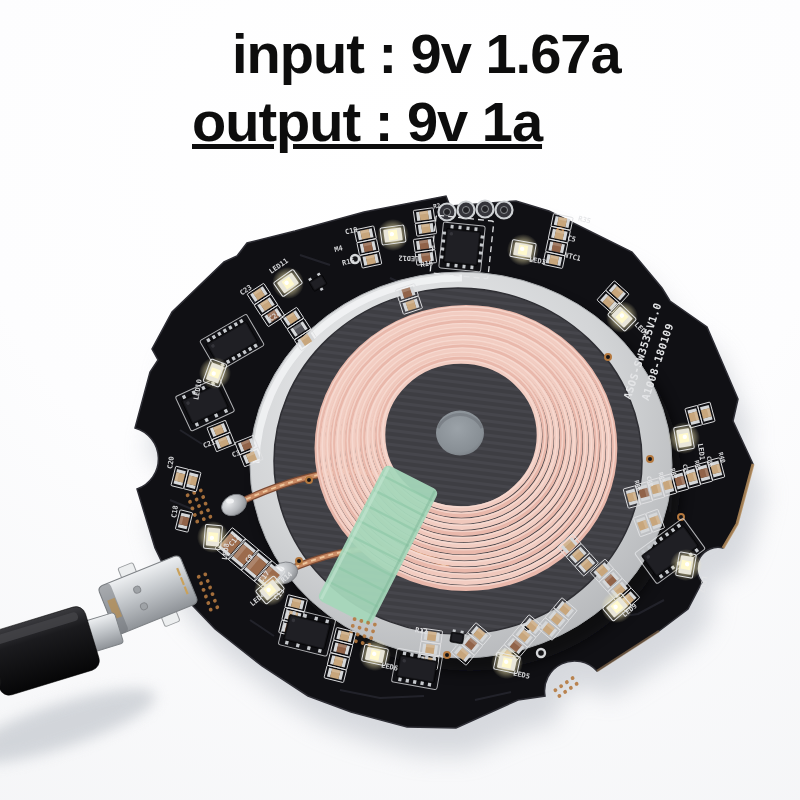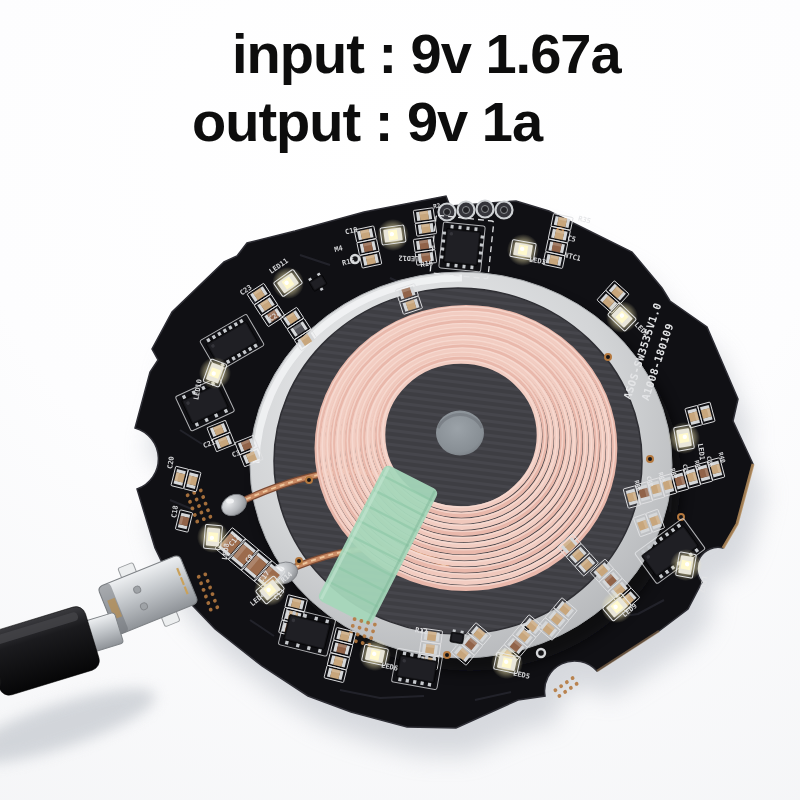--- a/index.html
+++ b/index.html
@@ -1,21 +1,21 @@
 <!DOCTYPE html>
 <html><head>
 <meta charset="utf-8">
 <style>
   html,body{margin:0;padding:0;background:#fff;}
   .stage{position:relative;width:800px;height:800px;overflow:hidden;
     background:radial-gradient(120% 110% at 50% 18%, #ffffff 0%, #fdfdfe 45%, #f2f3f5 100%);
     font-family:"Liberation Sans", sans-serif;}
   .title{position:absolute;color:#0d0d0d;font-weight:600;font-size:56px;letter-spacing:-1px;line-height:1;white-space:pre;}
   .t1{left:232px;top:26px;}
-  .t2{left:192px;top:94px;}
+  .t2{left:192px;top:94px;text-decoration:underline;}
   svg{position:absolute;left:0;top:0;}
   .silk{font-family:"DejaVu Sans Mono", monospace;font-weight:bold;fill:#e4e5e7;}
 </style>
 </head>
 <body>
 
 <div class="stage">
   <div class="title t1">input : 9v 1.67a</div>
   <div class="title t2">output : 9v 1a</div>
 

